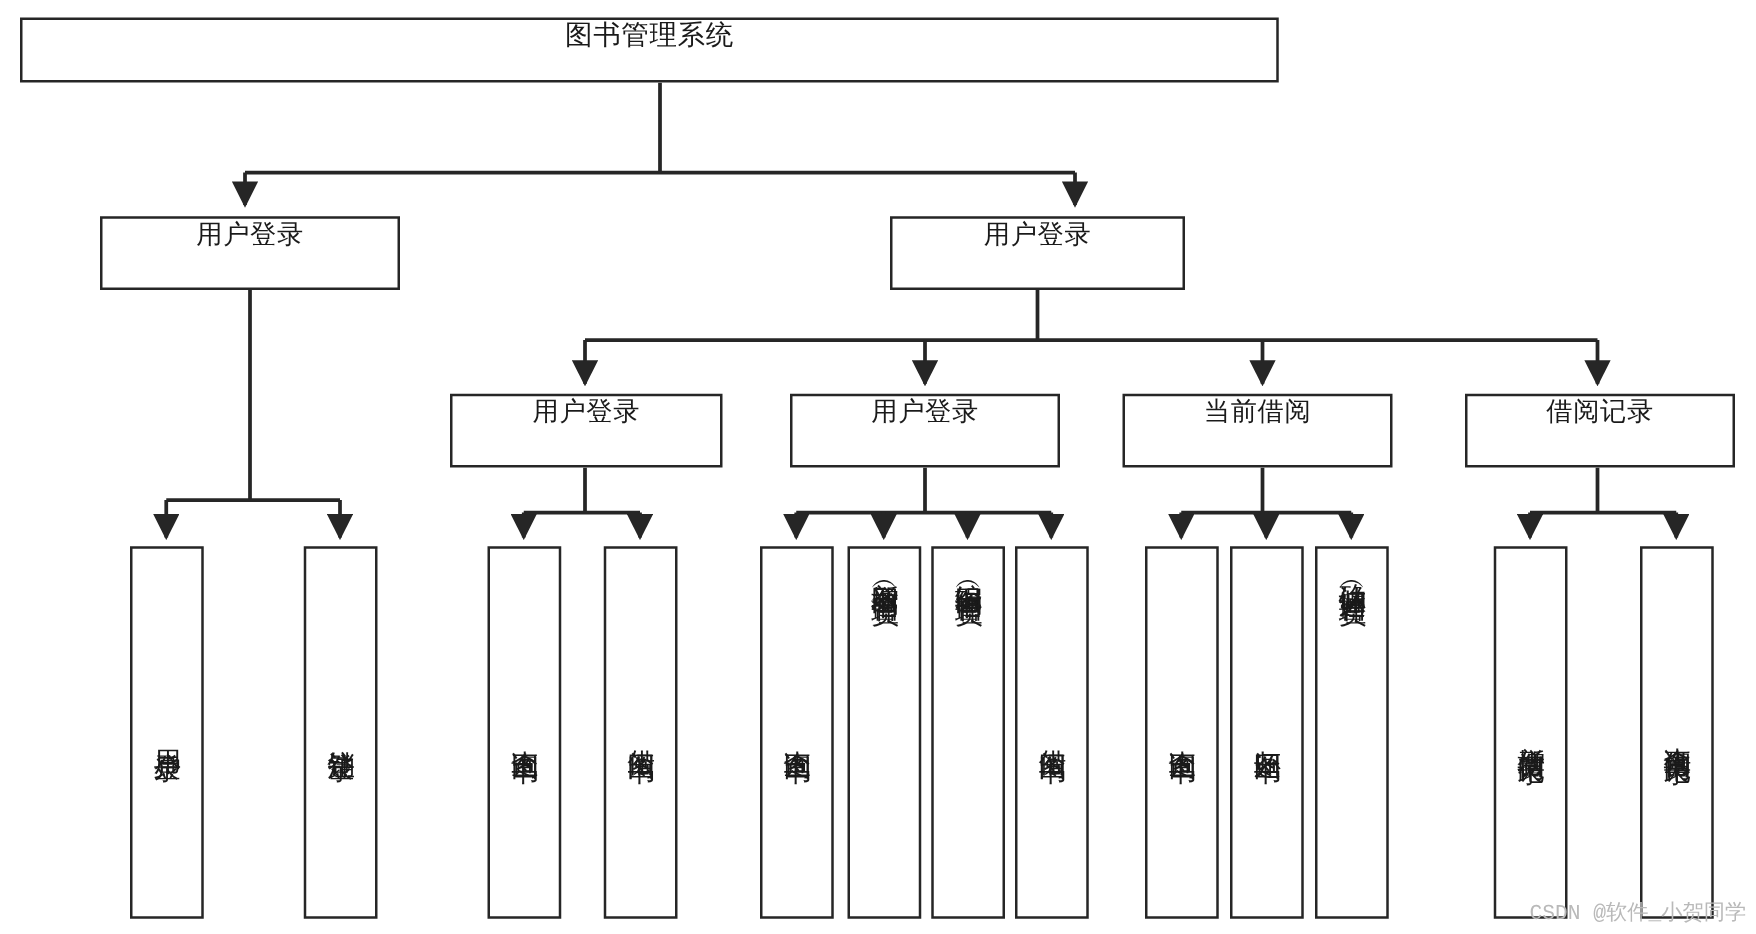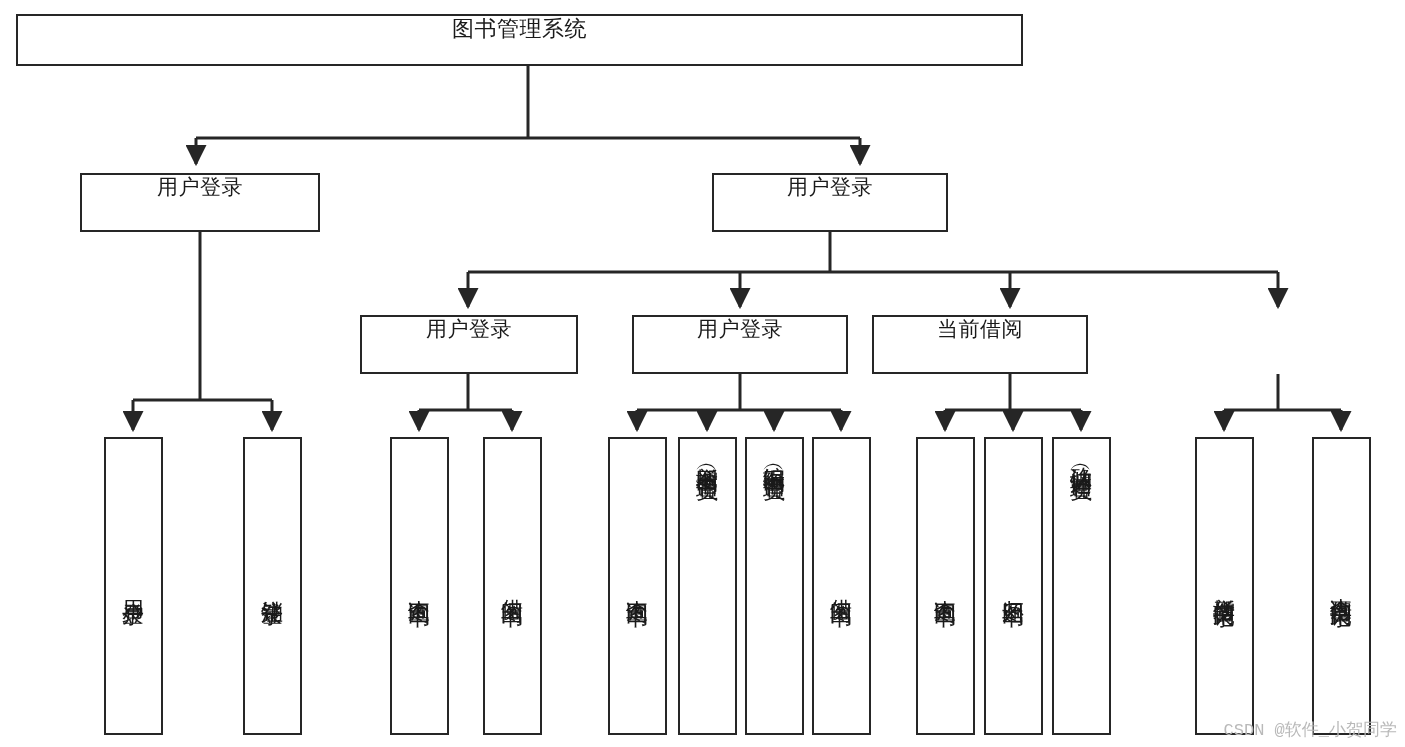--- a/index.html
+++ b/index.html
@@ -151,22 +151,25 @@
   <div class="node horizontal" style="left:712px; top:173px; width:236px; height:59px;">
     <span class="label">用户登录</span>
   </div>
 
   <div class="node horizontal" style="left:360px; top:315px; width:218px; height:59px;">
     <span class="label">用户登录</span>
   </div>
   <div class="node horizontal" style="left:632px; top:315px; width:216px; height:59px;">
     <span class="label">用户登录</span>
   </div>
-  <div class="node horizontal" style="left:872px; top:315px; width:216px; height:59px;">
+  <div class="node horizontal" style="left:898px; top:315px; width:216px; height:59px;">
     <span class="label">当前借阅</span>
+  </div>
+  <div class="node horizontal" style="left:1172px; top:315px; width:216px; height:59px;">
+    <span class="label">借阅记录</span>
   </div>
 
   <div class="node vertical centered" style="left:104px; top:437px; width:59px; height:298px;">
     <span class="label">用户登录</span>
   </div>
   <div class="node vertical centered" style="left:243px; top:437px; width:59px; height:298px;">
     <span class="label">注销登录</span>
   </div>
 
   <div class="node vertical centered" style="left:390px; top:437px; width:59px; height:298px;">

